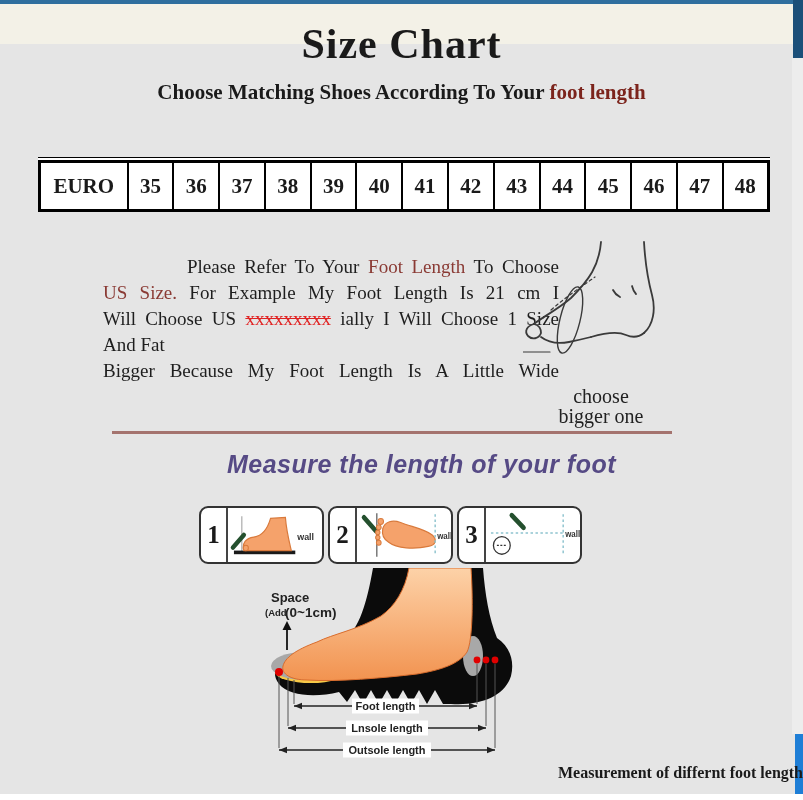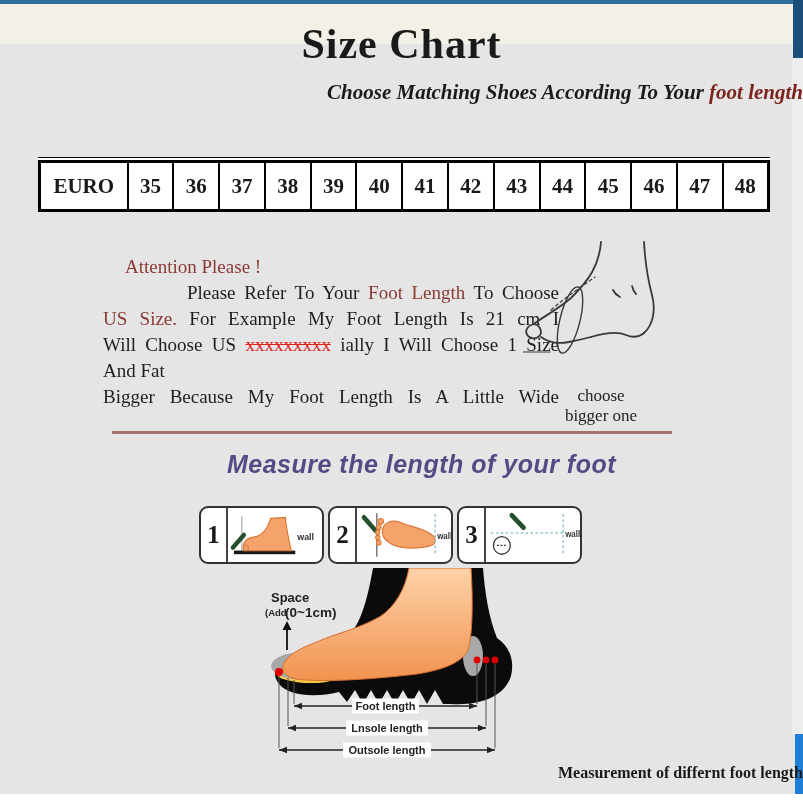--- a/index.html
+++ b/index.html
@@ -7,22 +7,22 @@
         font-family:"Liberation Serif",serif;color:#1a1a1a;}
   
   .top-bar{position:absolute;top:0;left:0;width:803px;height:4px;background:#2e6e9e;}
   .ivory-band{position:absolute;top:4px;left:0;width:803px;height:40px;background:#fffbe9;opacity:.55;}
   .edge-dark{position:absolute;top:0;right:0;width:10px;height:58px;background:#1b4f79;}
   .edge-gray{position:absolute;top:58px;right:0;width:11px;height:676px;background:#ededed;}
   .edge-bright{position:absolute;top:734px;right:0;width:8px;height:66px;background:#1e7ed6;}
   
   .title{position:absolute;top:20px;left:0;width:803px;margin:0;text-align:center;
          font-size:42px;font-weight:bold;letter-spacing:1px;}
-  .subtitle{position:absolute;top:80px;left:0;width:803px;text-align:right;
-            font-size:21px;font-weight:bold;font-style:italic;}
+  .subtitle{position:absolute;top:80px;left:0;width:803px;text-align:center;
+            font-size:21px;font-weight:bold;}
   .subtitle .hl{color:#7c241c;}
   
   .size-table{position:absolute;top:133px;left:38px;width:732px;border-collapse:collapse;
               table-layout:fixed;background:#fff;margin-top:27px;}
   .size-table td{border:2px solid #000;text-align:center;vertical-align:middle;
                  font-weight:bold;font-size:21px;padding:0;}
   .size-table tr.r1 td{height:46px;border-bottom:3px solid #000;}
   .size-table tr.r2 td{height:60px;}
   .size-table{border:3px solid #000;box-shadow:0 -2px 0 0 #fff, 0 -3px 0 0 #000;}
   .size-table .rowhead{font-size:21px;}
@@ -31,21 +31,21 @@
   .attention{position:absolute;left:103px;top:254px;width:456px;font-size:19px;color:#1e1e1e;}
   .att-heading{color:#8a3a34;margin-left:22px;line-height:26px;}
   .att-line{line-height:26px;text-align:justify;text-align-last:justify;white-space:nowrap;}
   .att-line.indent{text-indent:84px;}
   .att-line.last{text-align-last:left;}
   .maroon{color:#8a3a34;}
   .redx{color:#e02222;text-decoration:line-through;text-decoration-color:#e02222;margin-top:39px;}
   
   .foot-art{position:absolute;left:523px;top:240px;}
   .choose-note{position:absolute;left:545px;top:386px;width:112px;text-align:center;
-               font-size:17px;line-height:20px;color:#222;}
+               font-size:20px;line-height:20px;color:#222;}
   .choose-note span{display:block;}
   .rule{position:absolute;left:112px;top:431px;width:560px;height:3px;background:#a4736e;}
   .measure-heading{position:absolute;top:450px;left:0;width:803px;text-align:center;
                    transform:translateX(20px);
                    font-family:"Liberation Sans",sans-serif;font-size:25px;
                    font-weight:bold;font-style:italic;color:#564a85;letter-spacing:.5px;}
   
   .steps{position:absolute;left:199px;top:506px;display:flex;gap:4px;}
   .step{width:125px;height:58px;border:2.5px solid #333;border-radius:9px;background:#fff;
         display:flex;box-sizing:border-box;overflow:hidden;}
@@ -109,21 +109,20 @@
       <td>44</td>
       <td>45</td>
       <td>46</td>
       <td>47</td>
       <td>48</td>
     </tr>
   </tbody>
     </table>
 
   <div class="attention">
-    <div class="att-heading">Attention Please !</div>
     <div class="att-line indent"><span>Please Refer To Your </span><span class="maroon">Foot Length</span><span> To Choose</span></div>
     <div class="att-line"><span class="maroon">US Size.</span><span> For Example My Foot Length Is 21 cm I</span></div>
     <div class="att-line"><span>Will Choose US </span><span class="redx">xxxxxxxxx</span><span> ially I Will Choose 1 Size</span></div>
     <div class="att-line last"><span>And Fat</span></div>
     <div class="att-line"><span>Bigger Because My Foot Length Is A Little Wide</span></div>
   </div>
 
   <svg class="foot-art" width="178" height="158" viewBox="0 0 178 158">
     <g stroke="#3a3a3a" stroke-width="1.8" fill="none" stroke-linecap="round">
       <path d="M78,2 C76,26 66,40 48,58 C34,70 18,78 11,84"></path>

